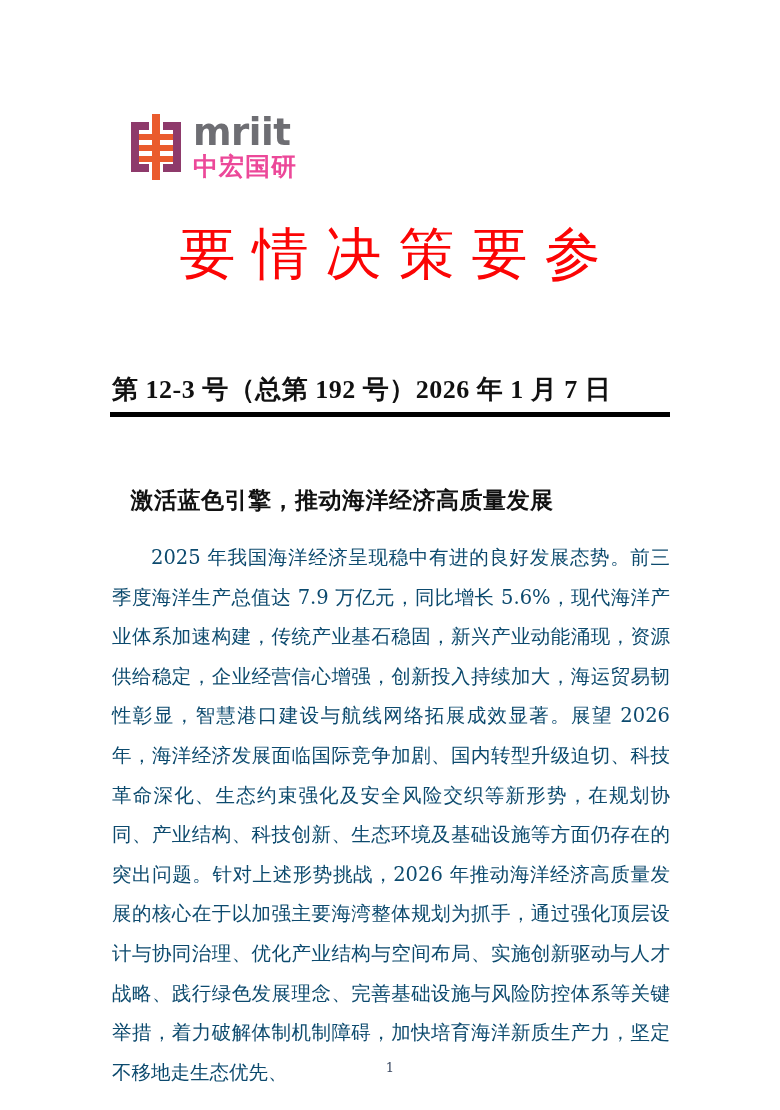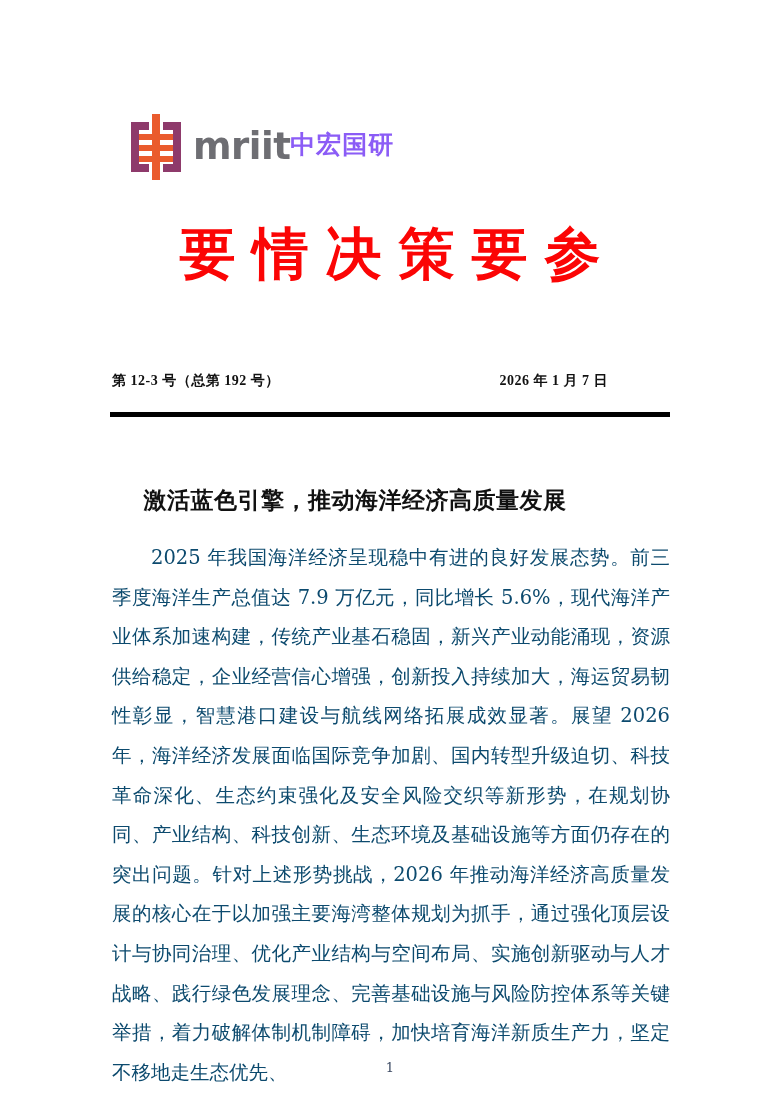--- a/index.html
+++ b/index.html
@@ -83,89 +83,89 @@
     width: 34px;
     height: 6px;
     background: #ea5b2d;
   }
   .logo-bar.b1 { top: 20px; }
   .logo-bar.b2 { top: 31px; }
   .logo-bar.b3 { top: 42px; }
 
   .logo-text {
     display: flex;
-    flex-direction: row;
+    flex-direction: column;
     justify-content: flex-start;
     line-height: 1;
   }
   .logo-latin {
     font-family: "DejaVu Sans", "Liberation Sans", sans-serif;
     font-weight: bold;
     font-size: 37px;
     letter-spacing: -0.5px;
     color: #6e6e73;
     line-height: 0.95;
   }
   .logo-cn {
     font-family: Liberation Serif, serif;
     font-weight: bold;
     font-size: 25px;
     letter-spacing: 1px;
-    color: #8b5cf6;
+    color: #ec4899;
     margin-top: 3px;
     line-height: 1;
   }
 
   
   .masthead-title {
     position: absolute;
     left: 0;
     top: 222px;
     width: 780px;
     text-align: center;
     color: #fb0505;
     font-family: "DejaVu Sans", "Liberation Sans", sans-serif;
-    font-weight: bold;
+    font-weight: normal;
     font-size: 56px;
     letter-spacing: 17px;
     text-indent: 17px;
     line-height: 1.15;
     white-space: nowrap;
   }
 
   
   .issue-row {
     position: absolute;
     left: 112px;
     top: 372px;
     width: 556px;
     display: flex;
     align-items: baseline;
-    font-size: 14px;
+    font-size: 26px;
     font-weight: bold;
     letter-spacing: 0.5px;
     color: #111111;
   }
   .issue-no { flex: 0 0 auto; }
   .issue-spacer { flex: 1 1 auto; }
   .issue-date { flex: 0 0 auto; padding-right: 60px; }
 
   .masthead-rule {
     position: absolute;
     left: 110px;
     top: 412px;
     width: 560px;
     height: 5px;
     background: #000000;
   }
 
   
   .article-heading {
     position: absolute;
-    left: 13px;
+    left: 0;
     top: 470px;
     width: 684px;
     text-align: center;
     font-size: 23px;
     font-weight: bold;
     letter-spacing: 0.5px;
     color: #111111;
     font-family: "DejaVu Serif", "Liberation Serif", serif;
   }
 

